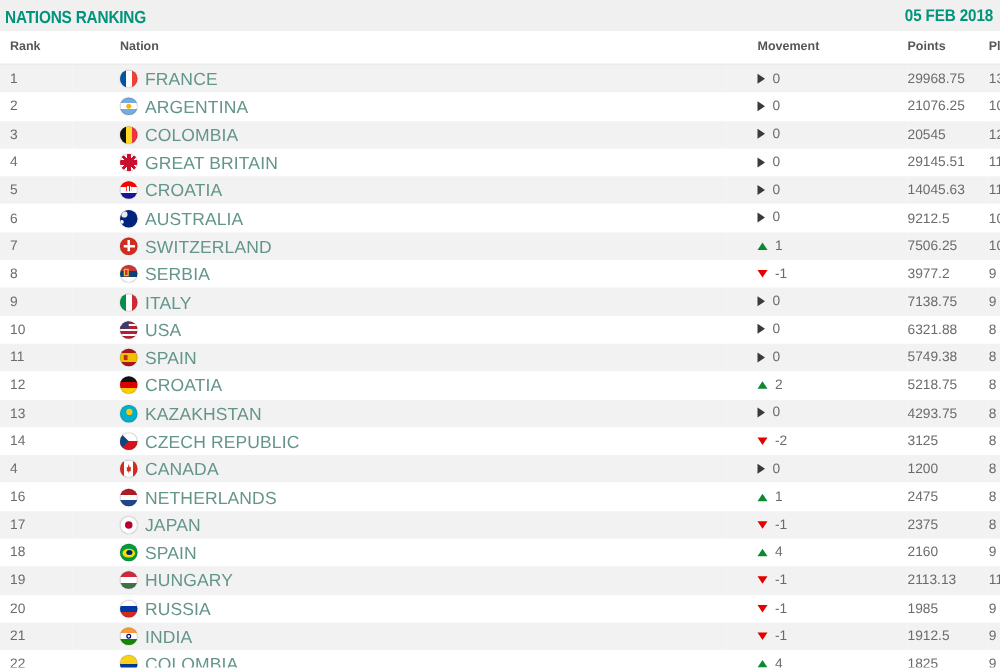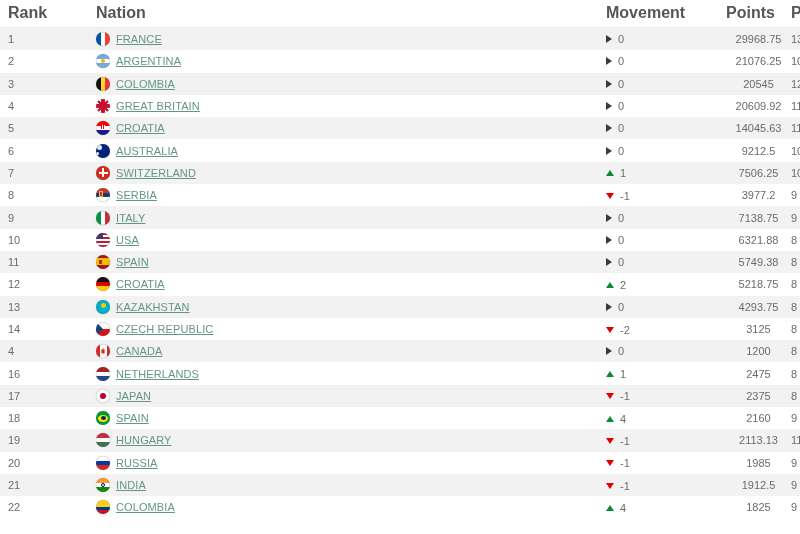--- a/index.html
+++ b/index.html
@@ -55,21 +55,21 @@
   
   table.ranking {
     width: 800px;
     border-collapse: collapse;
     table-layout: fixed;
     font-size: 11px;
   }
   table.ranking thead th {
     background: #ffffff;
     color: #565656;
-    font-size: 16px;
+    font-size: 10px;
     font-weight: bold;
     text-align: left;
     padding: 4px 0 5px 0;
     height: 17px;
     vertical-align: middle;
     border-bottom: 1px solid #ebebeb;
     white-space: nowrap;
   }
   table.ranking tbody td {
     height: 22.3px;
@@ -79,21 +79,21 @@
     font-size: 11px;
     white-space: nowrap;
   }
   table.ranking tbody tr:nth-child(odd) td { background: #f2f2f2; }
   table.ranking tbody tr:nth-child(even) td { background: #ffffff; }
 
   
   .col-rank     { width: 50px;  padding-left: 8px !important; }
   .col-nation   { width: 485px; padding-left: 38px !important; }
   .col-movement { width: 120px; padding-left: 25px !important; }
-  .col-points   { width: 65px;  padding-left: 0 !important; text-align: center; }
+  .col-points   { width: 65px;  padding-left: 0 !important; }
   .col-played   { width: 80px;  padding-left: 0 !important; }
 
   thead .col-rank     { padding-left: 8px !important; }
   thead .col-nation   { padding-left: 38px !important; }
   thead .col-movement { padding-left: 25px !important; }
   thead .col-points   { padding-left: 0 !important; }
   thead .col-played   { padding-left: 0 !important; }
 
   
   .nation-cell {
@@ -112,23 +112,22 @@
     background: #ddd;
   }
   .flag > span {
     position: absolute;
     left: 0;
     width: 100%;
     display: block;
   }
   .nation-name {
     color: #63958b;
-    font-size: 11px;
+    font-size: 14px;
     letter-spacing: 0.1px;
-    text-decoration: underline;
   }
 
   
   .mv {
     display: inline-flex;
     align-items: center;
     gap: 6px;
   }
   .tri {
     display: inline-block;
@@ -152,20 +151,24 @@
   }
   .mv-val { color: #6b6b6b; font-size: 11px; }
 
   .num { color: #6b6b6b; font-size: 11px; }
 </style>
 </head>
 <body>
 
 <div id="app">
 
+  <div class="titlebar">
+    <div class="title-text">NATIONS RANKING</div>
+    <div class="title-date">05 FEB 2018</div>
+  </div>
 
   <table class="ranking">
     <thead>
       <tr>
         <th class="col-rank">Rank</th>
         <th class="col-nation">Nation</th>
         <th class="col-movement">Movement</th>
         <th class="col-points">Points</th>
         <th class="col-played">Played</th>
       </tr>
@@ -225,21 +228,21 @@
               <span class="flag" style="background: radial-gradient(circle, rgb(255, 255, 255) 0px, rgb(255, 255, 255) 100%);">
                 <span style="position:absolute;inset:0;background:linear-gradient(90deg,transparent 0 38%,#c8102e 38% 62%,transparent 62% 100%),linear-gradient(180deg,transparent 0 38%,#c8102e 38% 62%,transparent 62% 100%),linear-gradient(45deg,transparent 0 44%,#c8102e 44% 56%,transparent 56% 100%),linear-gradient(-45deg,transparent 0 44%,#c8102e 44% 56%,transparent 56% 100%)"></span>
               </span>
               <span class="nation-name">GREAT BRITAIN</span>
             </div>
           </td>
           <td class="col-movement"><span class="mv">
               <span class="tri flat"></span>
               <span class="mv-val">0</span>
             </span></td>
-          <td class="col-points num">20609.92</td>
+          <td class="col-points num">29145.51</td>
           <td class="col-played num">11</td>
         </tr>
         <tr>
           <td class="col-rank">5</td>
           <td class="col-nation">
             <div class="nation-cell">
               <span class="flag" style="background: linear-gradient(rgb(255, 0, 0) 0px, rgb(255, 0, 0) 33.3%, rgb(255, 255, 255) 33.3%, rgb(255, 255, 255) 66.6%, rgb(23, 23, 150) 66.6%, rgb(23, 23, 150) 100%);">
                 <span style="position:absolute;left:5px;top:4px;width:4px;height:4px;background:repeating-linear-gradient(90deg,#ff0000 0 1px,#fff 1px 2px)"></span>
               </span>
               <span class="nation-name">CROATIA</span>

